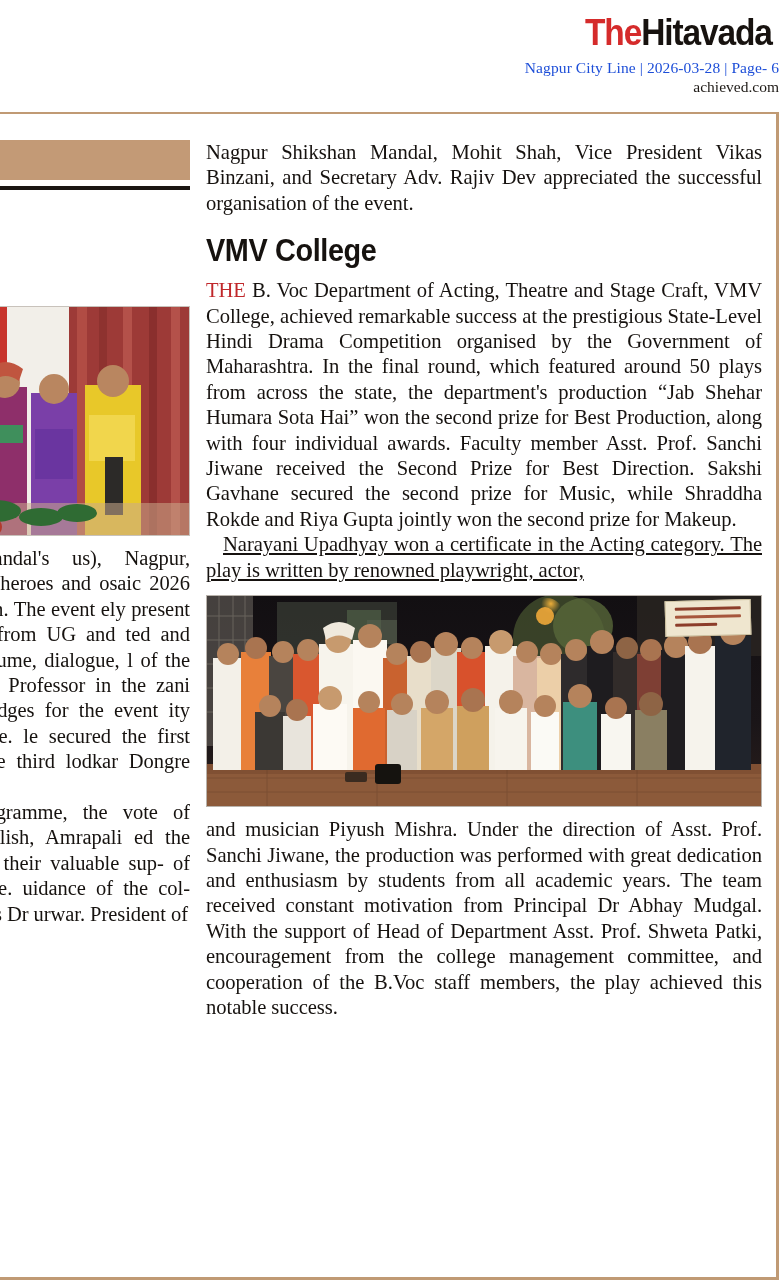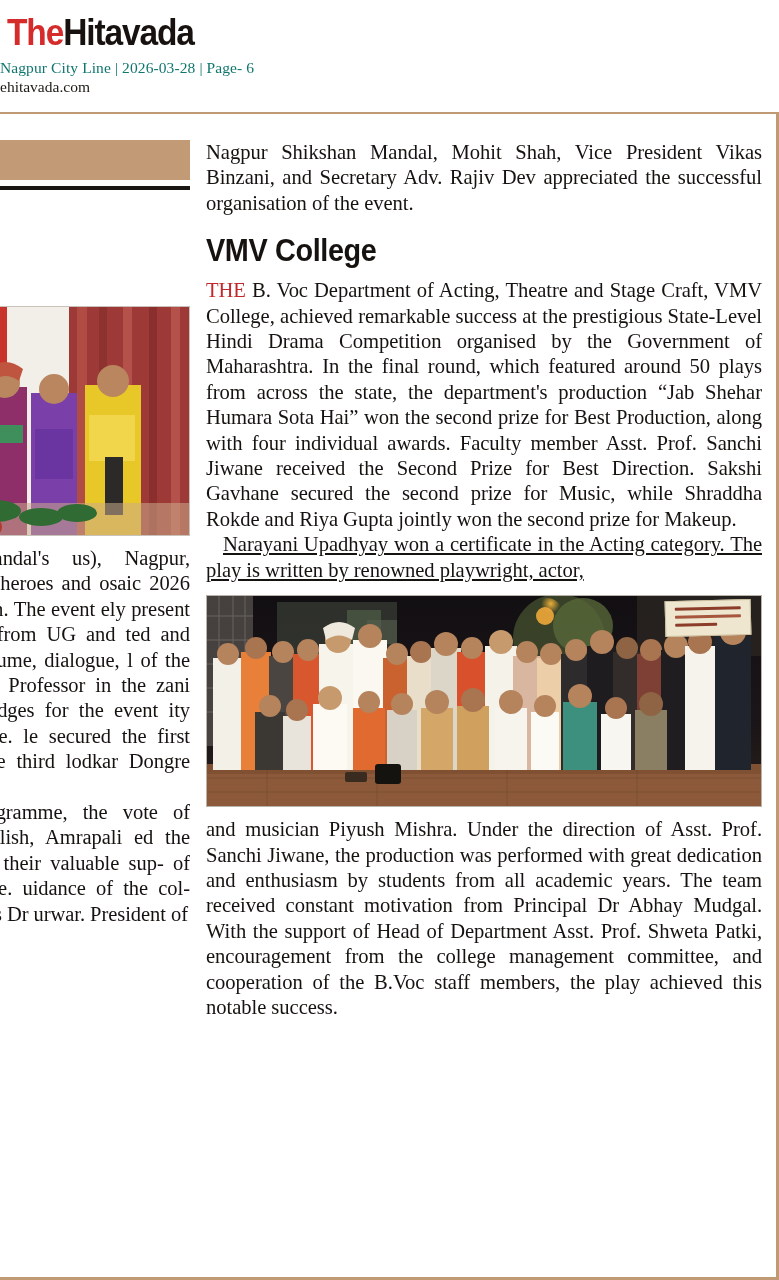--- a/index.html
+++ b/index.html
@@ -16,40 +16,40 @@
     color: #16120f;
     position: relative;
   }
 
   
   .masthead {
     width: 779px;
     height: 112px;
     box-sizing: border-box;
     padding-top: 14px;
-    text-align: left;
+    text-align: right;
     background: #ffffff;
   }
   .logo {
     font-family: "Liberation Sans", sans-serif;
     font-weight: 700;
     font-size: 36px;
     letter-spacing: -1.2px;
     line-height: 38px;
     transform: scaleX(0.93);
     display: inline-block;
     white-space: nowrap;
   }
   .logo .the { color: #d52b2b; }
   .logo .hit { color: #17120f; }
   .edition-line {
     font-family: "Liberation Serif", serif;
     font-size: 15.5px;
     line-height: 19px;
-    color: #0f766e;
+    color: #1d4ed8;
     margin-top: 6px;
     letter-spacing: 0.1px;
   }
   .edition-site {
     font-family: "Liberation Serif", serif;
     font-size: 15.5px;
     line-height: 19px;
     color: #1d1915;
   }
 
@@ -217,21 +217,21 @@
   }
   .banner-sign i.s2 { margin-top: 5px; background: #a6563c; }
   .banner-sign i.s3 { margin-top: 5px; width: 50%; background: #8c3d2a; }
 </style>
 </head>
 <body>
 
 <div class="masthead">
   <div class="logo"><span class="the">The</span><span class="hit">Hitavada</span></div>
   <div class="edition-line">Nagpur City Line | 2026-03-28 | Page- 6</div>
-  <div class="edition-site">ehitavada.com</div>
+  <div class="edition-site">achieved.com</div>
 </div>
 
 <div class="clipping">
   <div class="page">
 
     <div class="col-left">
 
       <div class="section-banner">
         <span class="sb-text">GES</span>
       </div>

